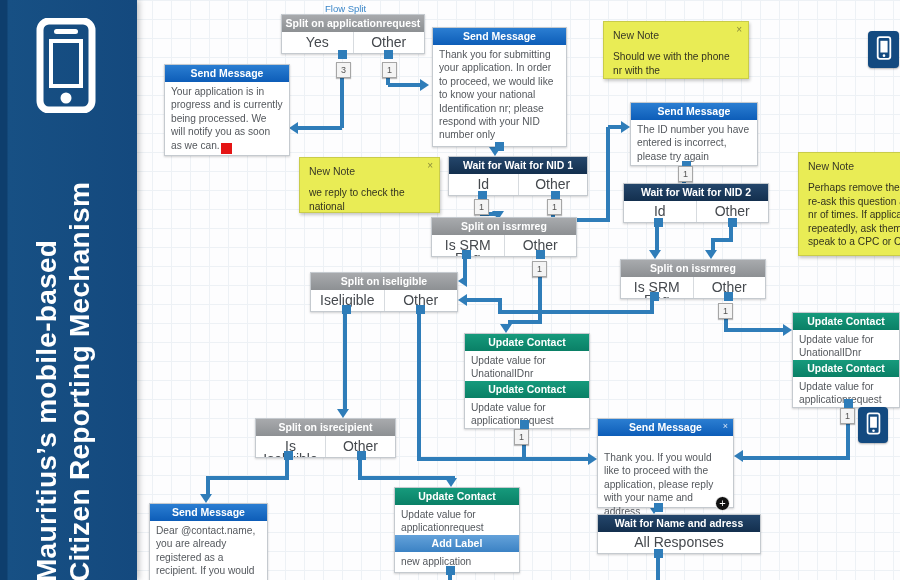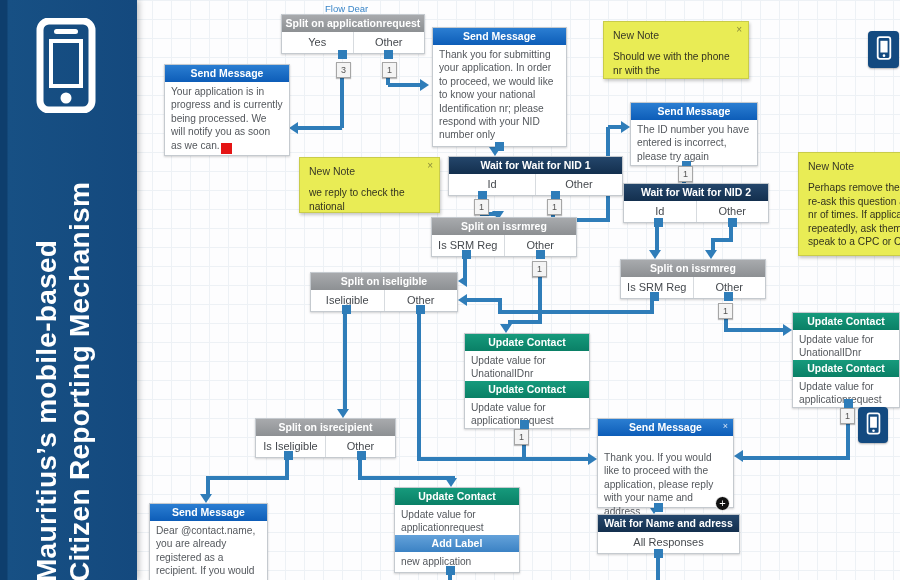--- a/index.html
+++ b/index.html
@@ -18,21 +18,21 @@
   .logo{position:absolute;left:36px;top:18px;}
   .fslabel{position:absolute;font-size:9.5px;color:#3a86c8;z-index:3;}
   .node{position:absolute;background:#fff;border:1px solid #c5cacf;box-shadow:0 1px 2px rgba(0,0,0,.18);z-index:3;box-sizing:border-box;}
   .hd{height:17px;line-height:17px;font-size:10.5px;font-weight:bold;color:#fff;text-align:center;position:relative;overflow:hidden;}
   .hd-blue{background:linear-gradient(#2b7ed2,#0d5db8);}
   .hd-navy{background:linear-gradient(#24466b,#132f4e);}
   .hd-gray{background:linear-gradient(#a8aaad,#8d9093);}
   .hd-green{background:linear-gradient(#169a7c,#0a8066);}
   .hd-lblue{background:linear-gradient(#64a2da,#3b82c4);}
   .bd{font-size:10.2px;color:#54585d;padding:3px 6px;line-height:13.4px;overflow:hidden;}
-  .cols{display:flex;font-size:11px;color:#45494e;}
+  .cols{display:flex;font-size:14px;color:#45494e;}
   .cell{flex:1;text-align:center;padding:4px 2px;height:21px;box-sizing:border-box;line-height:13px;overflow:hidden;}
   .cell+.cell{border-left:1px solid #d7dbdf;}
   .note{position:absolute;background:#e9ec55;border:1px solid #c9cc4a;box-shadow:1px 2px 3px rgba(0,0,0,.22);padding:7px 9px;z-index:4;box-sizing:border-box;overflow:hidden;}
   .nt{font-weight:normal;font-size:10.5px;color:#3a3a27;margin-bottom:9px;}
   .nb{font-size:10.2px;color:#33331f;white-space:pre-line;line-height:13.5px;}
   .nx{position:absolute;top:2px;right:6px;font-size:10px;color:#8b8d3a;}
   .hx{position:absolute;right:5px;top:0;font-size:9px;color:#d8e6f6;}
   .stub{position:absolute;width:9px;height:9px;background:#2f7db9;z-index:4;}
   .badge{position:absolute;width:13px;height:14px;background:#f4f4f4;border:1px solid #a6a6a6;font-size:9px;line-height:14px;text-align:center;color:#555;box-shadow:0 1px 1px rgba(0,0,0,.25);z-index:5;}
   .seg{position:absolute;background:#2f7db9;z-index:2;}
@@ -145,21 +145,21 @@
   <div class="badge" style="left:336px;top:62px;">3</div>
   <div class="badge" style="left:382px;top:62px;">1</div>
   <div class="badge" style="left:474px;top:199px;">1</div>
   <div class="badge" style="left:547px;top:199px;">1</div>
   <div class="badge" style="left:678px;top:166px;">1</div>
   <div class="badge" style="left:532px;top:261px;">1</div>
   <div class="badge" style="left:718px;top:303px;">1</div>
   <div class="badge" style="left:514px;top:429px;">1</div>
   <div class="badge" style="left:840px;top:408px;">1</div>
 
-  <div class="fslabel" style="left:325px;top:3px;">Flow Dear</div>
+  <div class="fslabel" style="left:325px;top:3px;">Flow Split</div>
 
   <div class="node" style="left:281px;top:14px;width:144px;">
     <div class="hd hd-gray">Split on applicationrequest</div>
     <div class="cols">
       <div class="cell">Yes</div>
       <div class="cell">Other</div>
     </div>
   </div>
 
   <div class="node" style="left:164px;top:64px;width:126px;height:92px;">
@@ -188,21 +188,21 @@
           <circle cx="10" cy="22.5" r="1.5" fill="#fff"></circle>
         </svg>
     </span>
   </div>
 
   <div class="node" style="left:630px;top:102px;width:128px;height:64px;">
     <div class="hd hd-blue">Send Message</div>
     <div class="bd" style="height:41px;">The ID number you have entered is incorrect, please try again</div>
   </div>
 
-  <div class="node" style="left:448px;top:156px;width:175px;">
+  <div class="node" style="left:448px;top:156px;width:140px;">
     <div class="hd hd-navy">Wait for Wait for NID 1</div>
     <div class="cols">
       <div class="cell">Id</div>
       <div class="cell">Other</div>
     </div>
   </div>
 
   <div class="note" style="left:299px;top:157px;width:141px;height:56px;">
     <div class="nx">×</div>
     <div class="nt">New Note</div>
@@ -274,21 +274,21 @@
     </div>
   </div>
 
   <div class="node" style="left:597px;top:418px;width:137px;height:90px;">
     <div class="hd hd-blue">Send Message</div>
     <div class="hx" style="top:2px;">×</div>
     <div class="bd" style="height:67px;margin-top:12px;">Thank you. If you would like to proceed with the application, please reply with your name and address</div>
   </div>
   <div class="plus" style="left:715px;top:496px;">+</div>
 
-  <div class="node" style="left:597px;top:514px;width:143px;">
+  <div class="node" style="left:597px;top:514px;width:164px;">
     <div class="hd hd-navy">Wait for Name and adress</div>
     <div class="cols">
       <div class="cell">All Responses</div>
     </div>
   </div>
 
   <div class="node" style="left:149px;top:503px;width:119px;height:90px;">
     <div class="hd hd-blue">Send Message</div>
     <div class="bd" style="height:70px;">Dear @contact.name, you are already registered as a recipient. If you would like to report changes, please consult your CPC contact</div>
   </div>

